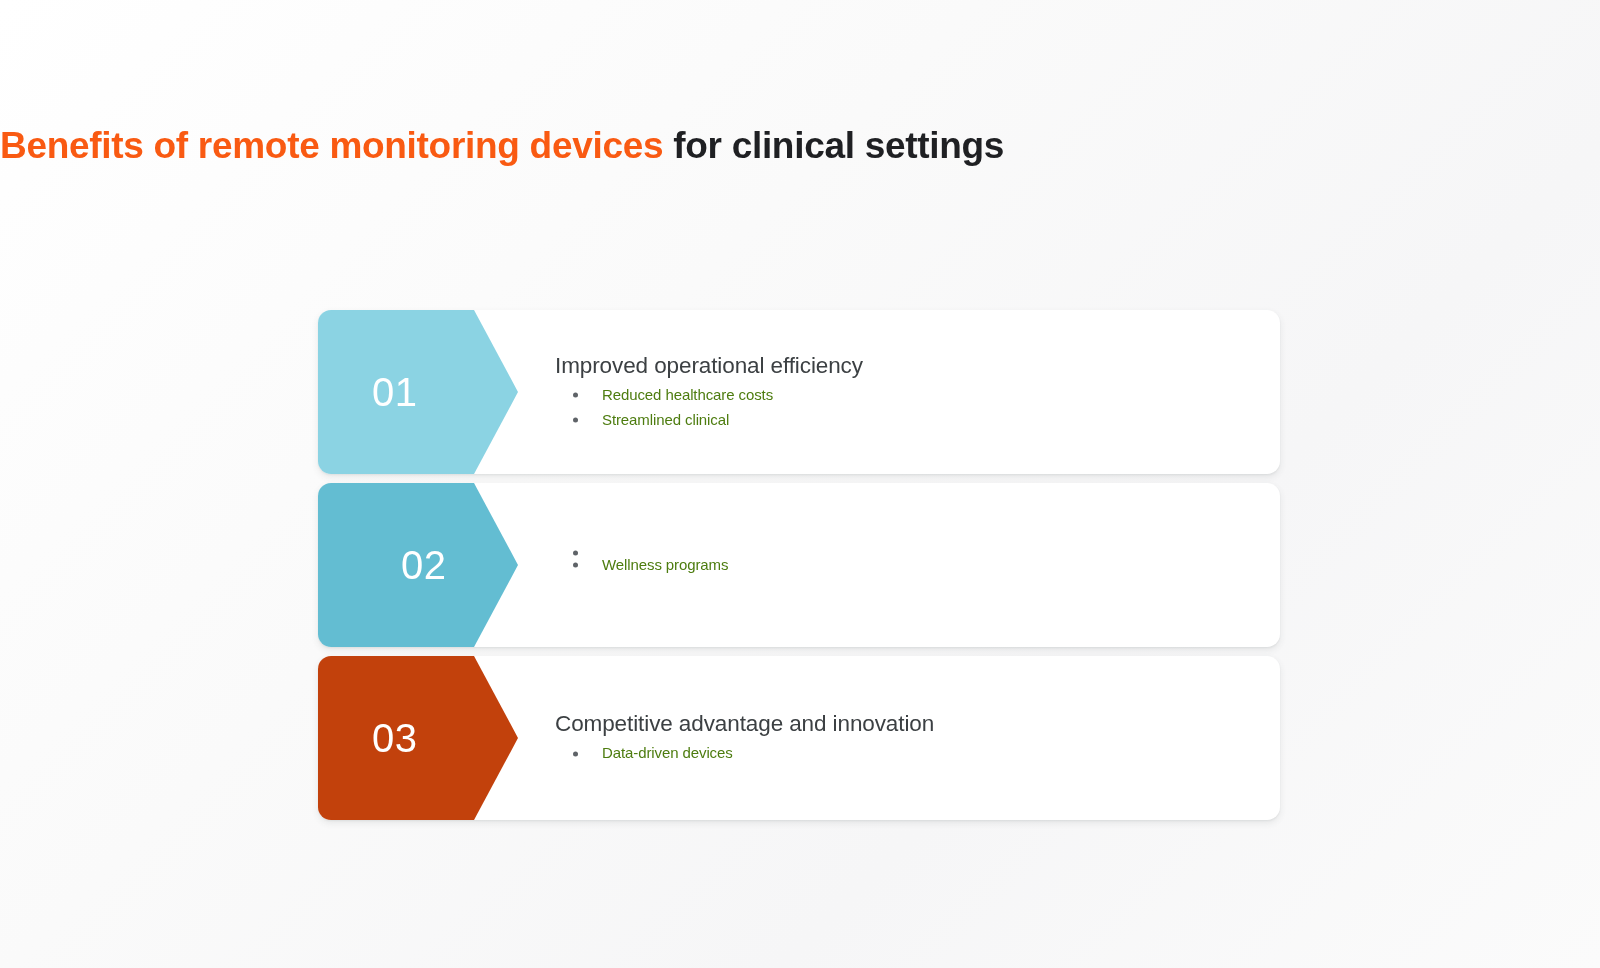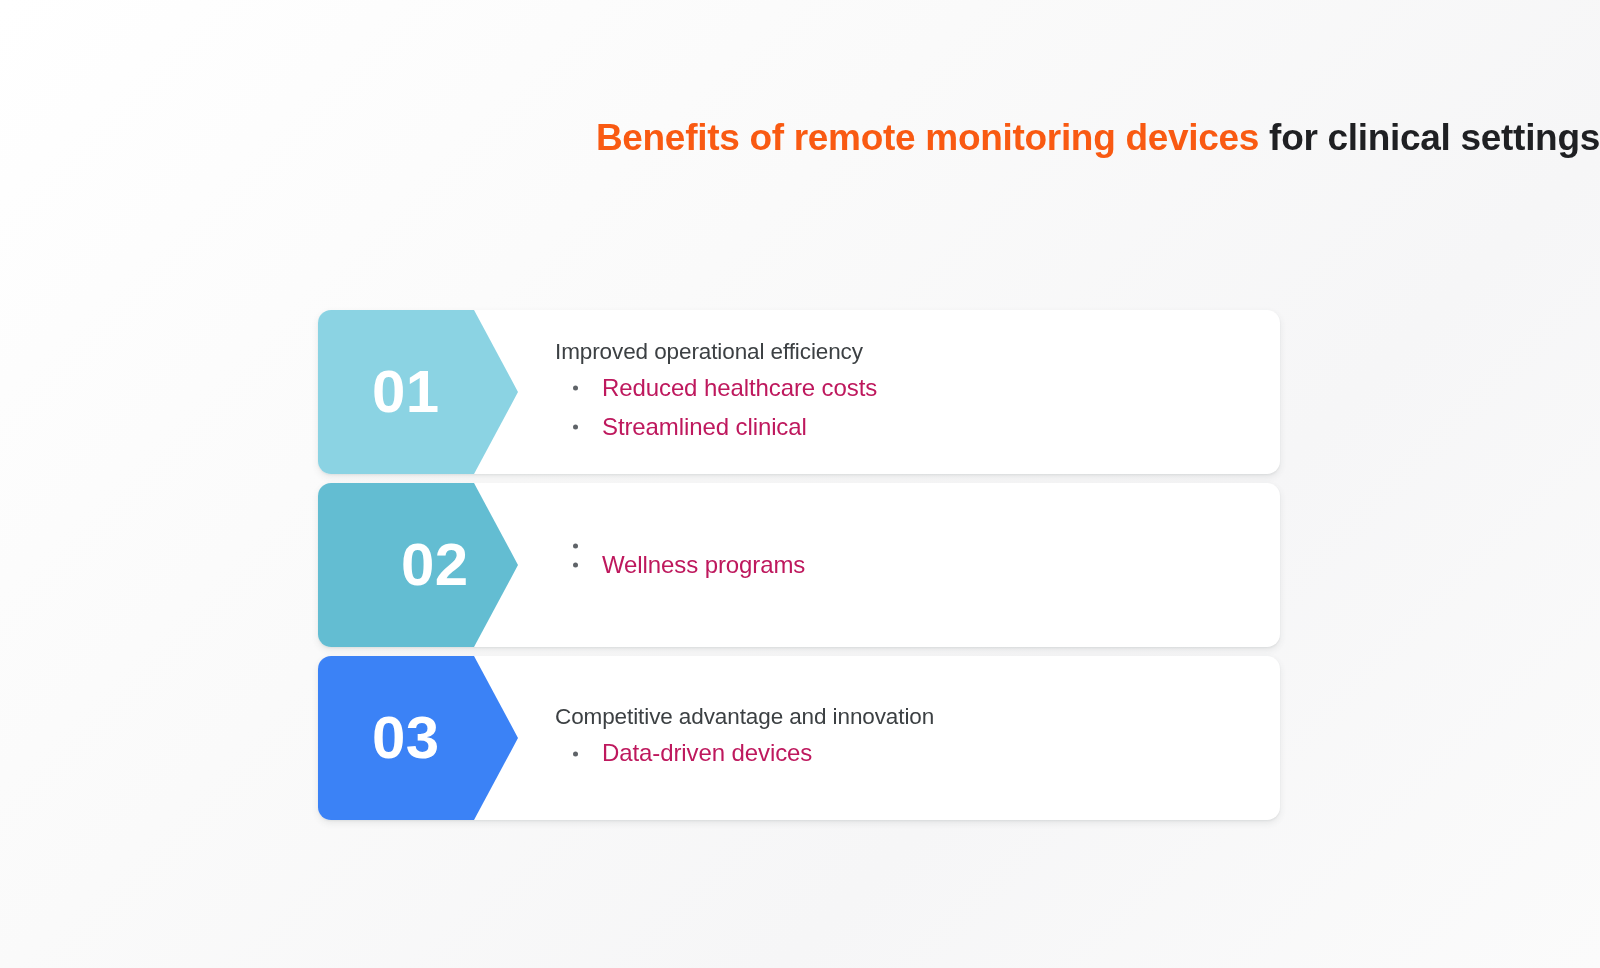--- a/index.html
+++ b/index.html
@@ -15,22 +15,22 @@
     background:#fbfbfb;
     background-image:
       linear-gradient(135deg, #ffffff 0%, #fafafa 38%, #f6f6f7 68%, #fbfbfb 100%);
     position:relative;
   }
 
   
   .title-wrap {
     position:absolute;
     left:0; right:0;
-    top:116px;
-    text-align:right;
+    top:124px;
+    text-align:left;
   }
   .title {
     display:inline-block;
     font-size:37px;
     font-weight:bold;
     letter-spacing:-0.3px;
     line-height:1.2;
     color:#1f2023;
     white-space:nowrap;
   }
@@ -65,22 +65,22 @@
     border-top-left-radius:13px;
     border-bottom-left-radius:13px;
     display:flex;
     align-items:center;
     justify-content:flex-start;
     -webkit-clip-path: polygon(0% 0%, 78% 0%, 100% 50%, 78% 100%, 0% 100%);
     clip-path: polygon(0% 0%, 78% 0%, 100% 50%, 78% 100%, 0% 100%);
   }
   .badge-num {
     color:#ffffff;
-    font-size:60px;
-    font-weight:700;
+    font-size:40px;
+    font-weight:400;
     letter-spacing:0.5px;
     line-height:1;
     padding-left:54px;
     user-select:none;
   }
 
   .card-body {
     position:absolute;
     left:237px;
     top:0;
@@ -95,23 +95,23 @@
     font-size:22.5px;
     font-weight:500;
     color:#3c4043;
     line-height:1.25;
     letter-spacing:-0.1px;
     margin-bottom:3px;
   }
   .bullets { list-style:none; }
   .bullets li {
     position:relative;
-    font-size:24px;
+    font-size:15px;
     font-weight:400;
-    color:#be185d;
+    color:#4d7c0f;
     line-height:1.62;
     padding-left:47px;
     letter-spacing:-0.1px;
   }
   .bullets li .dot {
     position:absolute;
     left:18px;
     top:50%;
     transform:translateY(-50%);
     width:5px; height:5px;
@@ -158,21 +158,21 @@
         </li>
         <li>
           <span class="dot"></span>
           <span>Wellness programs</span>
         </li>
       </ul>
     </div>
   </div>
 
   <div class="card">
-    <div class="badge" style="background: #3b82f6;">
+    <div class="badge" style="background: #c2410c;">
       <span class="badge-num">03</span>
     </div>
     <div class="card-body">
       <div class="card-heading">Competitive advantage and innovation</div>
       <ul class="bullets">
         <li>
           <span class="dot"></span>
           <span>Data-driven devices</span>
         </li>
       </ul>

